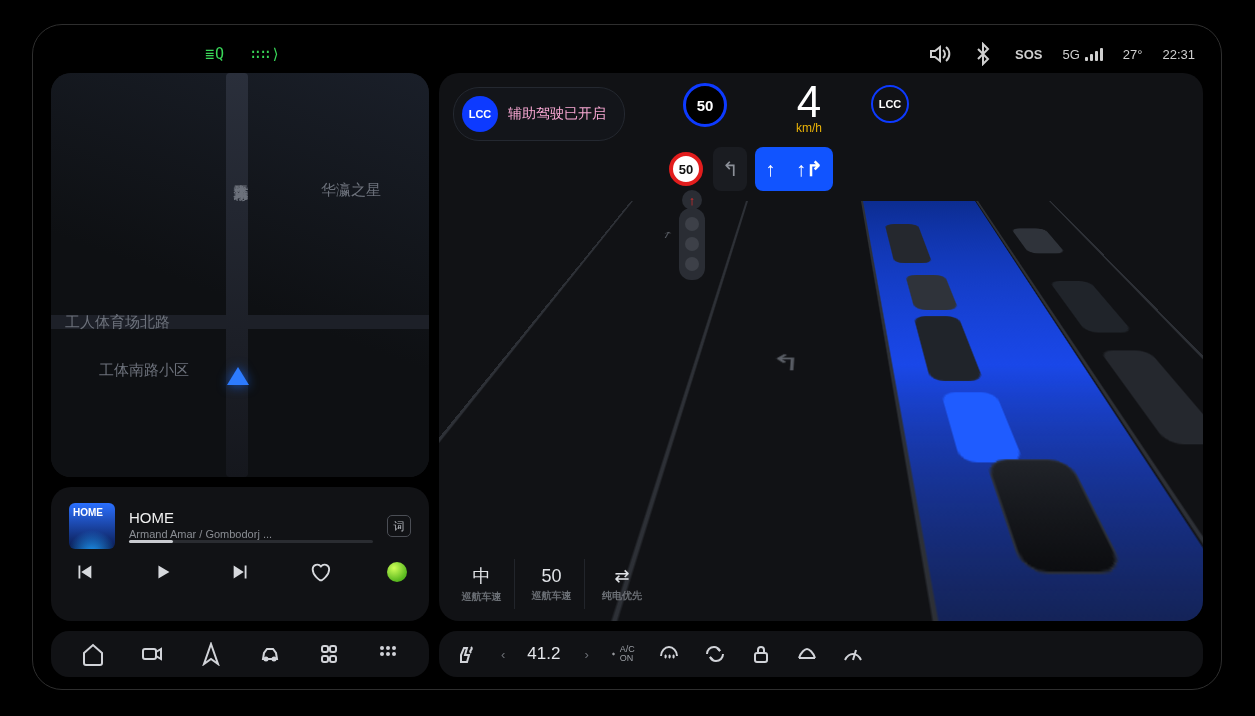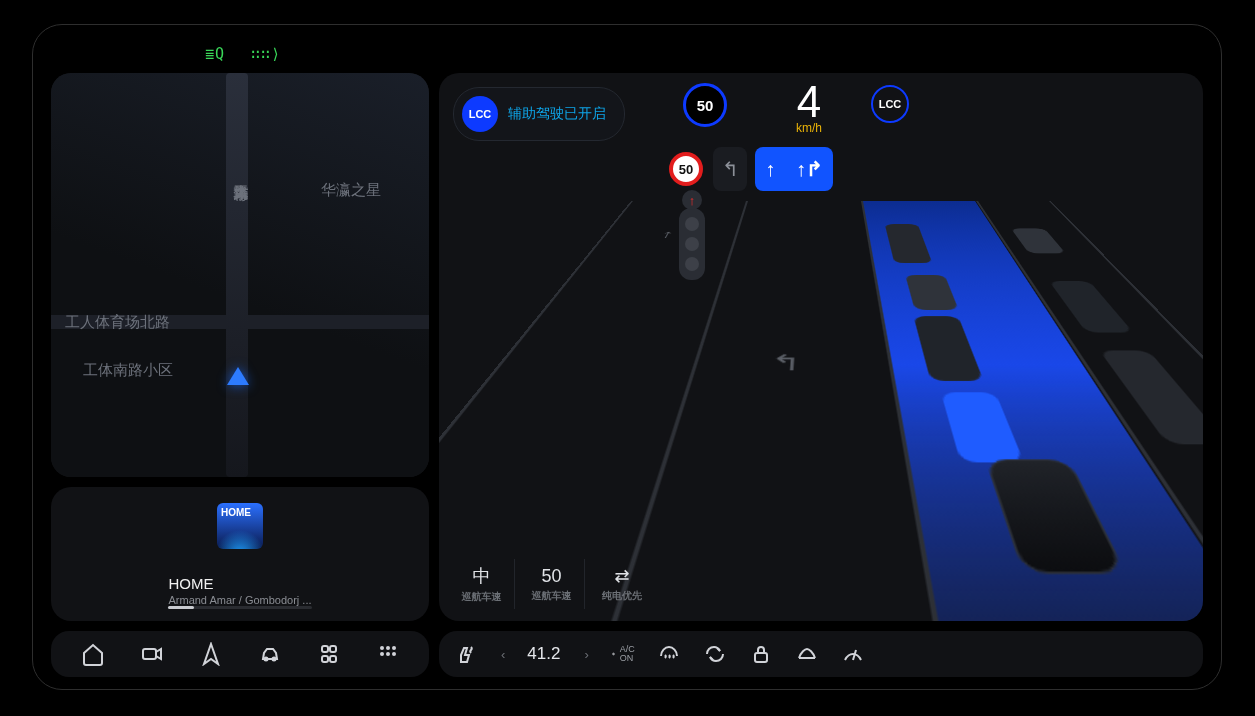--- a/index.html
+++ b/index.html
@@ -81,21 +81,21 @@
     border-bottom:18px solid #2d7bff;
     filter: drop-shadow(0 0 6px #1555c8);
   }
 
   
   .music {
     height:134px;
     padding:16px 18px 12px 18px;
     display:flex; flex-direction:column; gap:12px;
   }
-  .music .row1 { display:flex; align-items:center; gap:26px;flex-direction:column; }
+  .music .row1 { display:flex; align-items:center; gap:14px; }
   .album {
     width:46px; height:46px; border-radius:6px; overflow:hidden;
     background:linear-gradient(#2b70ff,#0a1a4d);
     position:relative; color:#fff; font-size:10px; font-weight:600;
   }
   .album::before{
     content:""; position:absolute; inset:auto 0 0 0; height:60%;
     background:radial-gradient(circle at 50% 120%, #1fa0ff 0%, transparent 60%);
   }
   .album span{position:absolute; top:4px; left:4px;}
@@ -120,21 +120,21 @@
     display:flex;align-items:center;gap:10px;
     background:rgba(20,22,27,0.9);
     border:1px solid #242830;
     border-radius:26px;padding:8px 18px 8px 8px;
   }
   .lcc-badge{
     width:36px;height:36px;border-radius:50%;background:#0d3aff;
     display:flex;align-items:center;justify-content:center;
     font-size:11px;font-weight:700;color:#fff;
   }
-  .pill-txt{font-size:14px;color:#0ea5e9;white-space:nowrap;}
+  .pill-txt{font-size:14px;color:#f9a8d4;white-space:nowrap;}
   .speed-ring{
     position:absolute;top:10px;left:244px;width:44px;height:44px;border-radius:50%;
     border:3px solid #0d3aff;background:#000;
     display:flex;align-items:center;justify-content:center;
     font-size:15px;color:#fff;font-weight:600;
   }
   .big-speed{
     position:absolute;top:4px;left:310px;text-align:center;width:120px;
     font-size:44px;font-weight:400;color:#fff;
   }
@@ -230,33 +230,58 @@
 <body>
 
 <div class="screen">
 
   <div class="statusbar">
     <div class="left-ind">
       <span>≣Q</span>
       <span>∷∷⟩</span>
     </div>
     <div class="spacer"></div>
+    <div class="right-ind">
+      <div class="bar-ico">
+        <svg viewBox="0 0 24 24" fill="none" stroke="#cfcfcf" stroke-width="2">
+            <path d="M4 9v6h4l5 4V5L8 9H4z"></path>
+            <path d="M16 8a5 5 0 010 8M19 5a9 9 0 010 14"></path>
+          </svg>
+      </div>
+      <div class="bar-ico">
+        <svg viewBox="0 0 24 24" fill="none" stroke="#cfcfcf" stroke-width="2">
+            <path d="M7 7l10 10-5 5V2l5 5L7 17"></path>
+          </svg>
+      </div>
+      <div style="font-weight:600;">SOS</div>
+      <div style="display:flex;align-items:center;gap:5px;">
+        <span>5G</span>
+        <div class="sig-bars">
+            <i></i>
+            <i></i>
+            <i></i>
+            <i></i>
+          </div>
+      </div>
+      <div>27°</div>
+      <div>22:31</div>
+    </div>
   </div>
 
   <div class="main">
 
     <div class="left-col">
       <div class="panel nav-panel">
         <div class="map"></div>
         <div class="road-h"></div>
         <div class="road-v"></div>
         <div class="map-label" style="left:180px;top:100px;writing-mode:vertical-rl;">工人体育场东路</div>
         <div class="map-label" style="left:14px;top:240px;">工人体育场北路</div>
         <div class="map-label" style="left:270px;top:108px;">华瀛之星</div>
-        <div class="map-label" style="left:32px;top:288px;font-family:Liberation Mono, monospace;">工体南路小区</div>
+        <div class="map-label" style="left:48px;top:288px;font-family:Liberation Mono, monospace;">工体南路小区</div>
         <div class="cursor"></div>
       </div>
 
       <div class="panel music">
         <div class="row1">
           <div class="album">
               <span>HOME</span>
             </div>
           <div class="trackinfo">
             <div class="title">HOME</div>

